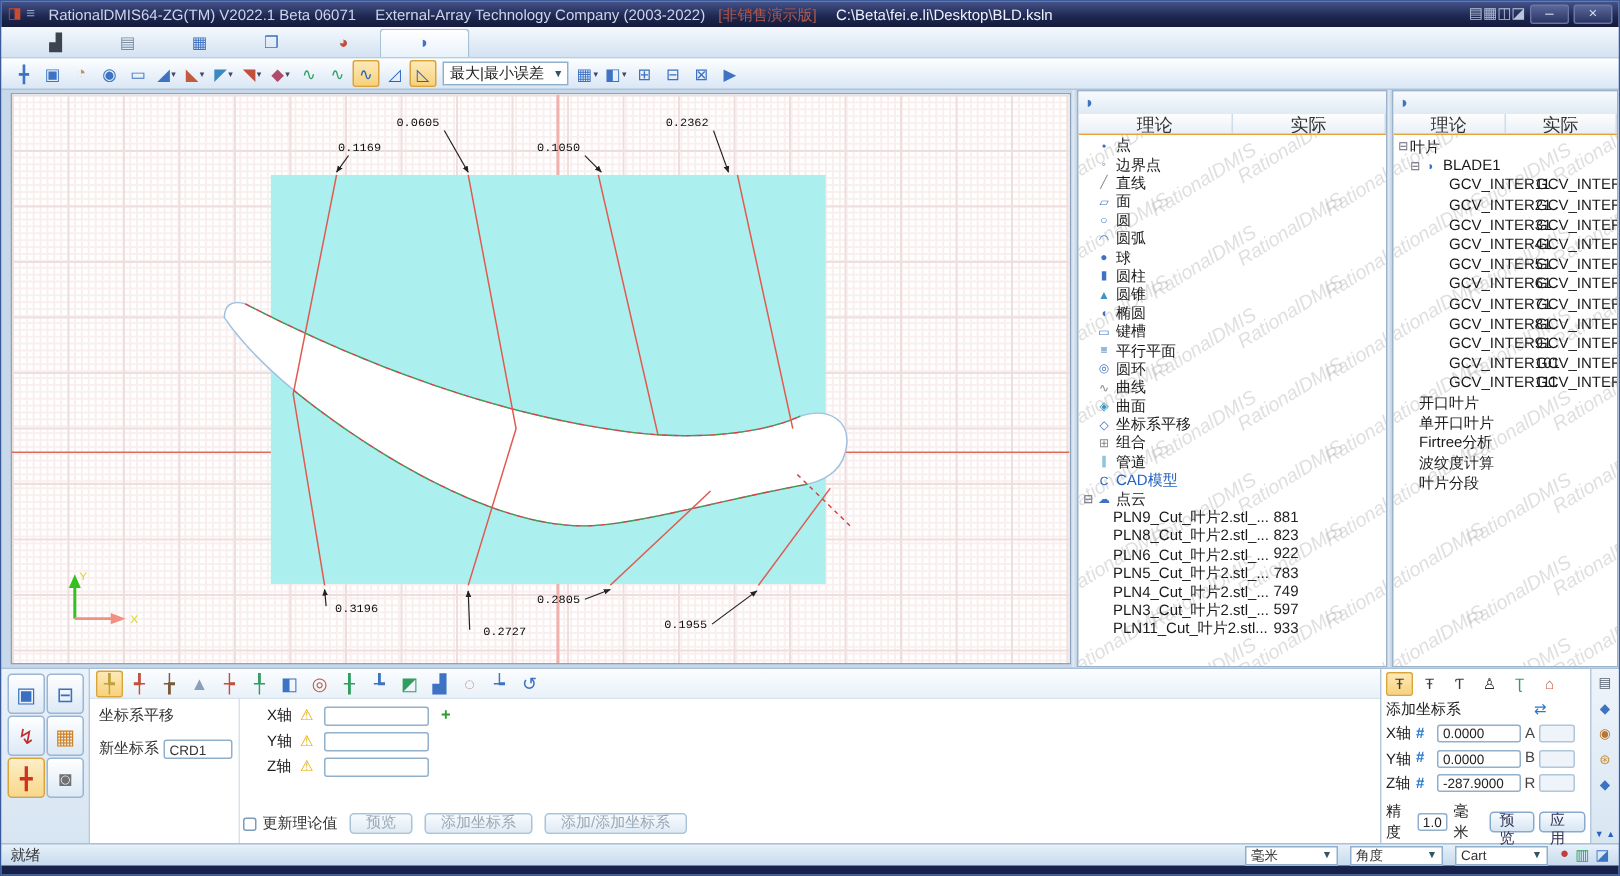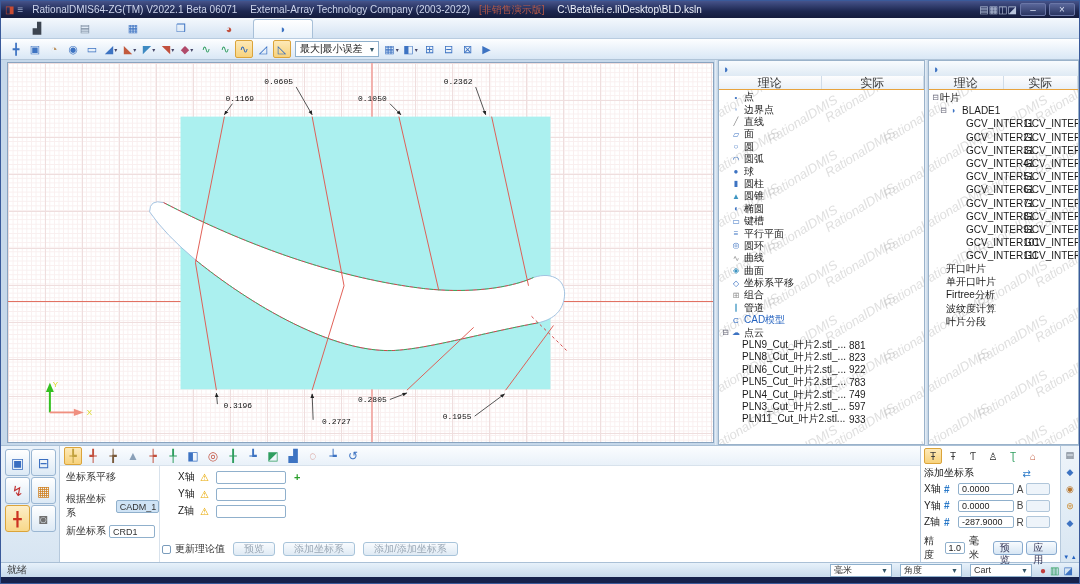--- a/index.html
+++ b/index.html
@@ -674,24 +674,20 @@
             <span style="color: rgb(61, 115, 194);">┶</span>
           </div>
           <div class="tool">
             <span style="color: rgb(61, 115, 194);">↺</span>
           </div>
         </div>
       <div class="coord-form">
         <div class="cf-left">
           <div class="cf-title">坐标系平移</div>
           <div class="cf-lrow">
-            <span>根据坐标系</span>
-            <span class="cf-field blue">CADM_1</span>
-          </div>
-          <div class="cf-lrow">
             <span>新坐标系</span>
             <span class="cf-field">CRD1</span>
           </div>
         </div>
         <div class="cf-mid" id="cf-mid">
           <div class="axrow">
               <span class="axlab">X轴</span>
               <span class="warn">⚠</span>
               <span class="axinput"></span>
               <span class="plus">+</span>

